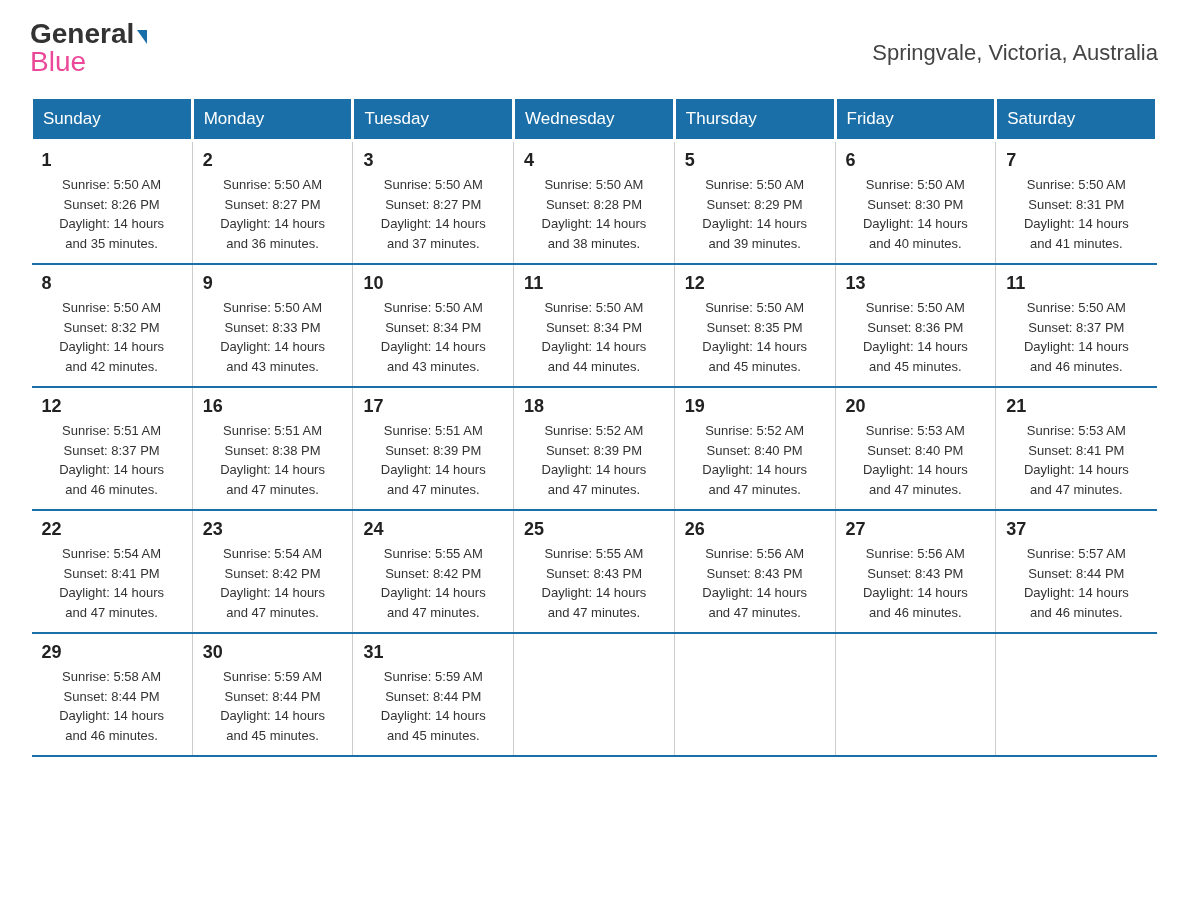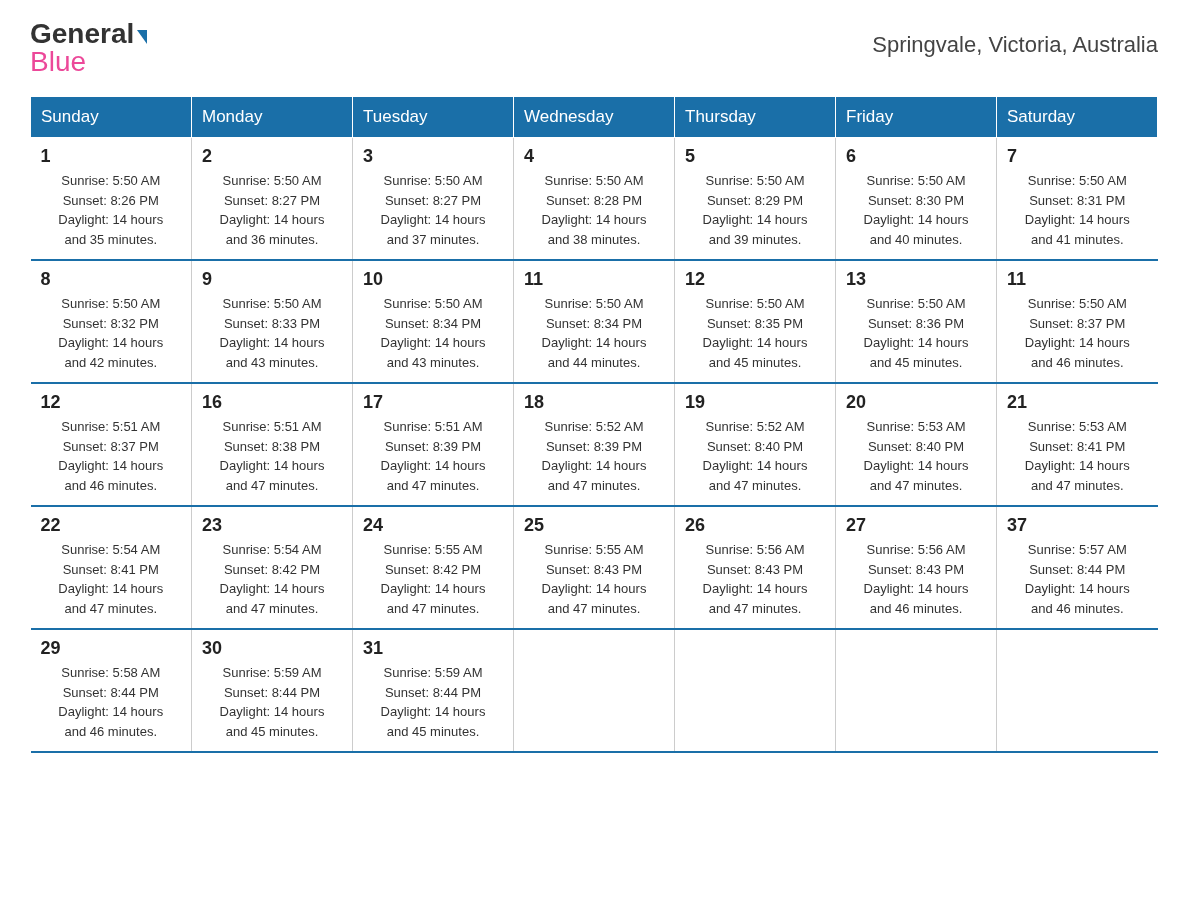--- a/index.html
+++ b/index.html
@@ -49,36 +49,36 @@
     }
     .month-title {
       font-size: 52px;
       font-weight: bold;
       color: #222;
       line-height: 1.1;
     }
     .location {
       font-size: 22px;
       color: #444;
-      margin-top: 12px;
+      margin-top: 20px;
     }
     table {
       width: 100%;
       border-collapse: collapse;
     }
     thead tr {
       background-color: #1a6fa8;
     }
     thead th {
       color: #fff;
       font-size: 17px;
       font-weight: normal;
       padding: 10px 10px;
       text-align: left;
-      border: 1px solid #ffffff;
+      border: 3px solid #ffffff;
     }
     tbody tr {
       border-bottom: 2px solid #1a6fa8;
     }
     tbody td {
       vertical-align: top;
       padding: 8px 10px 10px 10px;
       font-size: 13.5px;
       color: #222;
       border-right: 1px solid #ccc;

